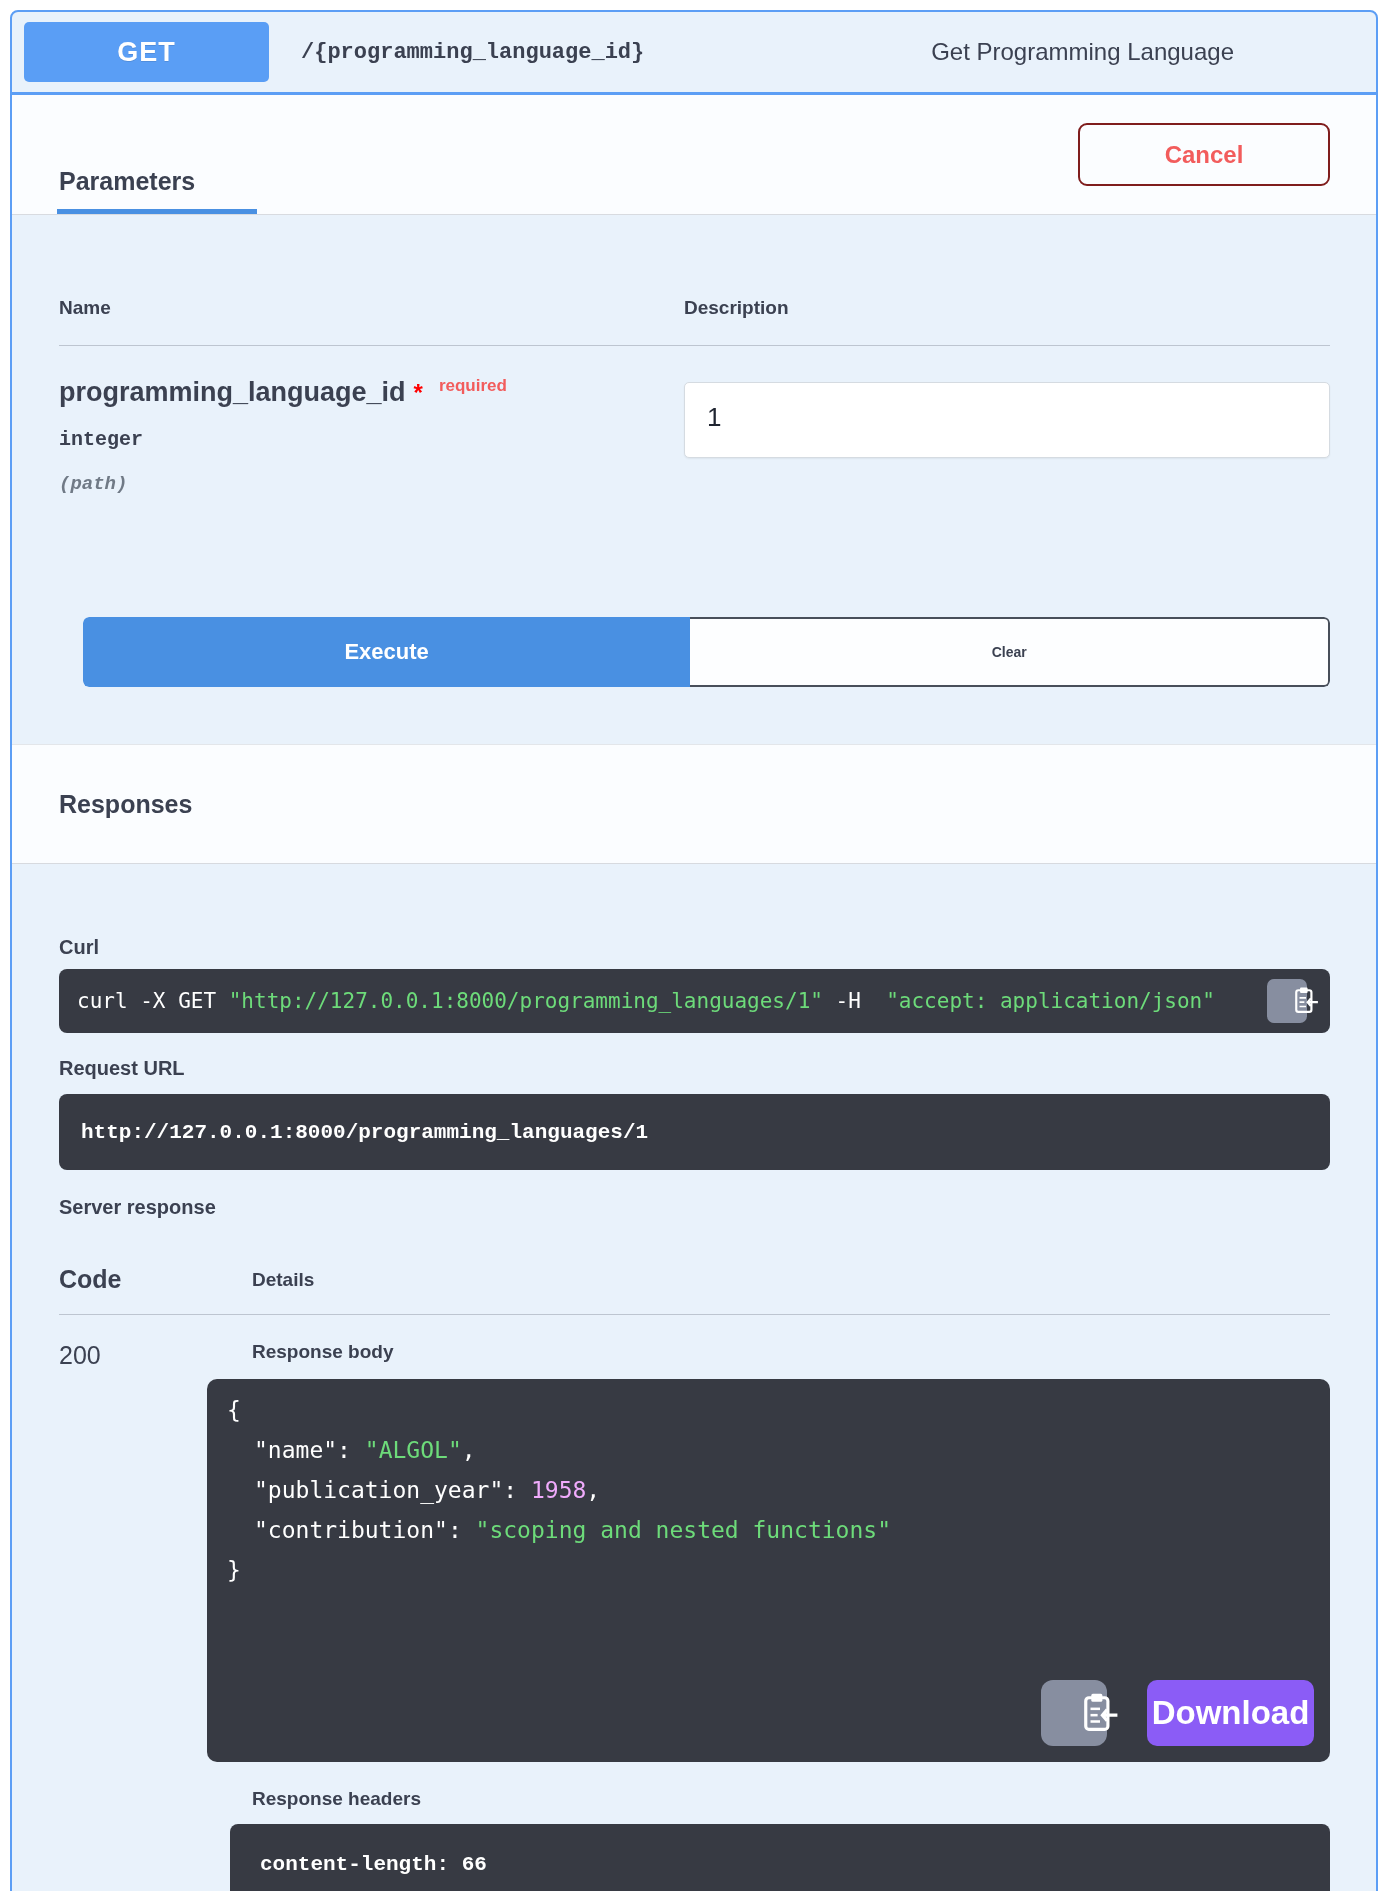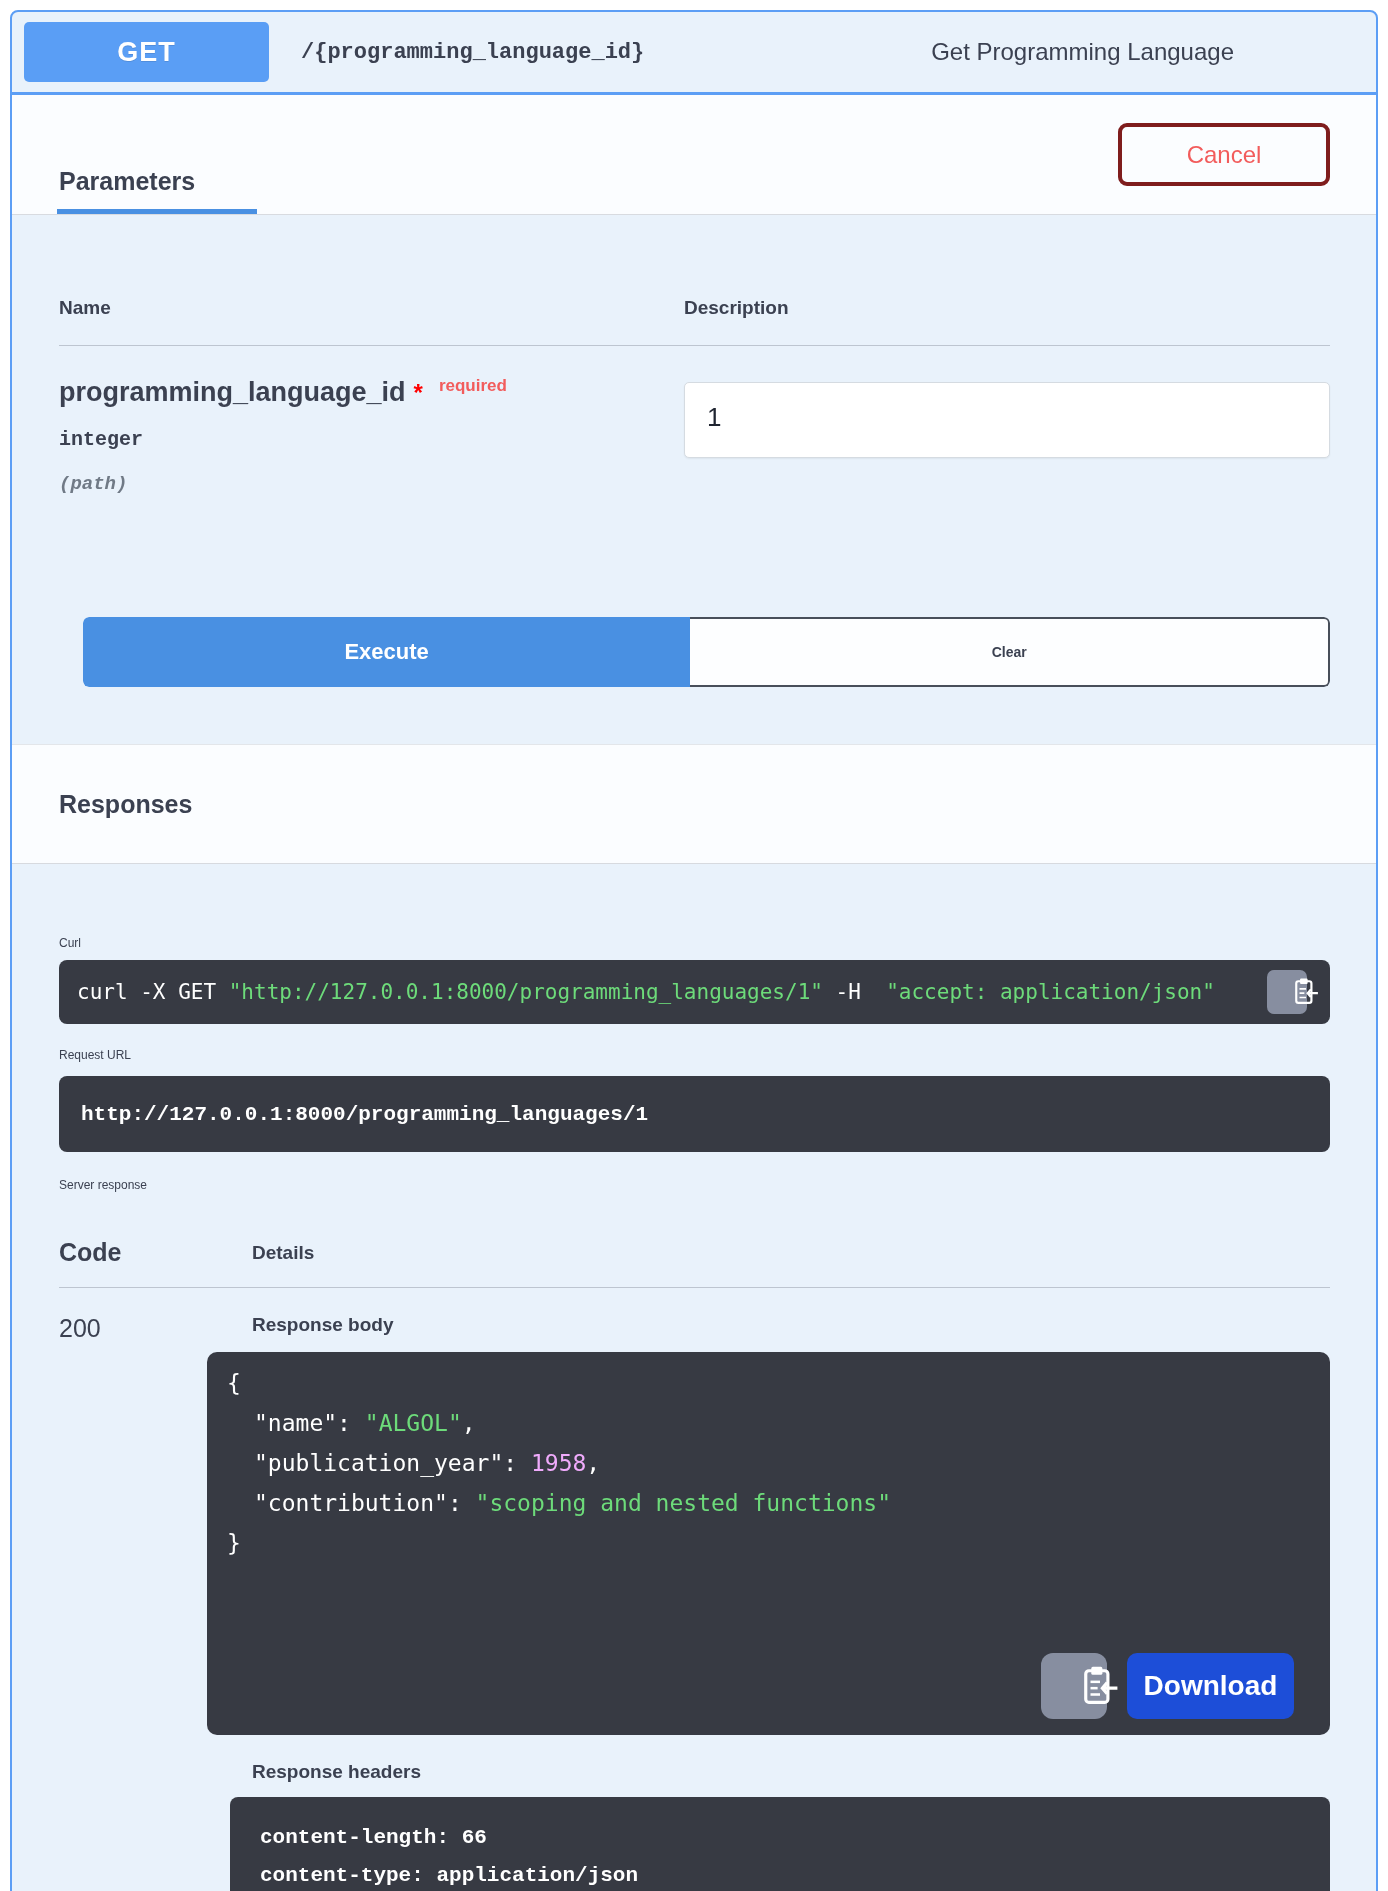--- a/index.html
+++ b/index.html
@@ -67,28 +67,28 @@
   }
   .band.responses-band { border-top: 1px solid rgba(59,65,81,.12); }
   .band-title { font-size: 25px; font-weight: bold; color: #3b4151; }
   .tab {
     align-self: flex-end;
     padding: 0 62px 13px 2px;
     margin-left: -2px;
     border-bottom: 5px solid #4990e2;
   }
   .cancel-btn {
-    width: 212px;
+    width: 252px;
     height: 63px;
-    border: 4px solid #7f1d1d;
+    border: 2px solid #7f1d1d;
     border-radius: 9px;
     background: transparent;
     color: #f25c5c;
     font-family: "Liberation Sans", sans-serif;
-    font-weight: normal;
+    font-weight: bold;
     font-size: 24px;
     cursor: pointer;
   }
   
   .params-area { padding: 0 46px 0 47px; }
   .param-table-head {
     display: flex;
     margin-top: 82px;
     font-size: 19px;
     font-weight: bold;
@@ -169,21 +169,21 @@
     border-radius: 0 6px 6px 0;
     color: #3b4151;
     font-family: "Liberation Sans", sans-serif;
     font-weight: bold;
     font-size: 14px;
     cursor: pointer;
   }
   .gap-57 { height: 57px; }
   
   .responses-area { padding: 72px 46px 0 47px; }
-  .block-label { font-size: 12px; font-weight: normal; color: #3b4151; }
+  .block-label { font-size: 20px; font-weight: bold; color: #3b4151; }
   .dark { background: #373a43; color: #fff; }
   .curl-bar {
     margin-top: 10px;
     height: 64px;
     border-radius: 8px;
     display: flex;
     align-items: center;
     padding-left: 18px;
     position: relative;
     overflow: hidden;
@@ -236,31 +236,31 @@
     font-family: "DejaVu Sans Mono", monospace;
     font-size: 23px;
     line-height: 40px;
     white-space: pre;
     overflow: hidden;
   }
   .json-indent { padding-left: 27px; }
   .body-copy { width: 66px; height: 66px; right: 223px; bottom: 16px; border-radius: 12px; }
   .download-btn {
     position: absolute;
-    right: 36px;
+    right: 16px;
     bottom: 16px;
     width: 167px;
     height: 66px;
-    background: #1d4ed8;
+    background: #8b5cf6;
     border: none;
     border-radius: 10px;
     color: #fff;
     font-family: "Liberation Sans", sans-serif;
     font-weight: bold;
-    font-size: 28px;
+    font-size: 33px;
     cursor: pointer;
   }
   .response-headers-label { display: block; margin-top: 26px; }
   .headers-block {
     margin: 14px 0 0 -22px;
     border-radius: 8px;
     padding: 22px 0 0 30px;
     font-family: "Liberation Mono", monospace;
     font-weight: bold;
     font-size: 21px;

